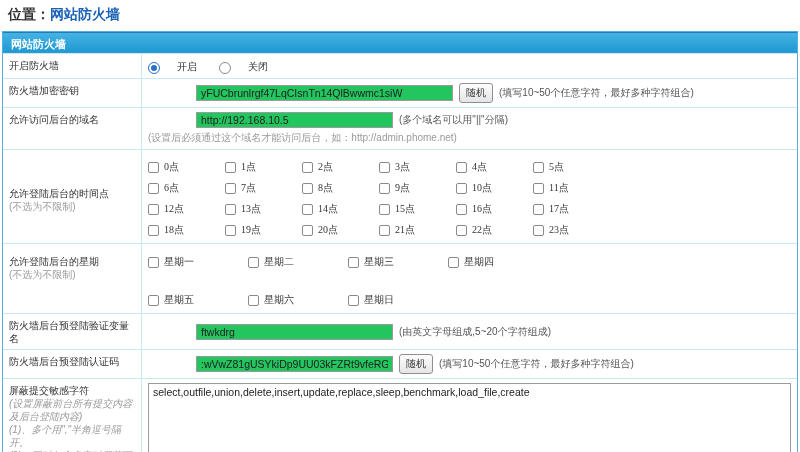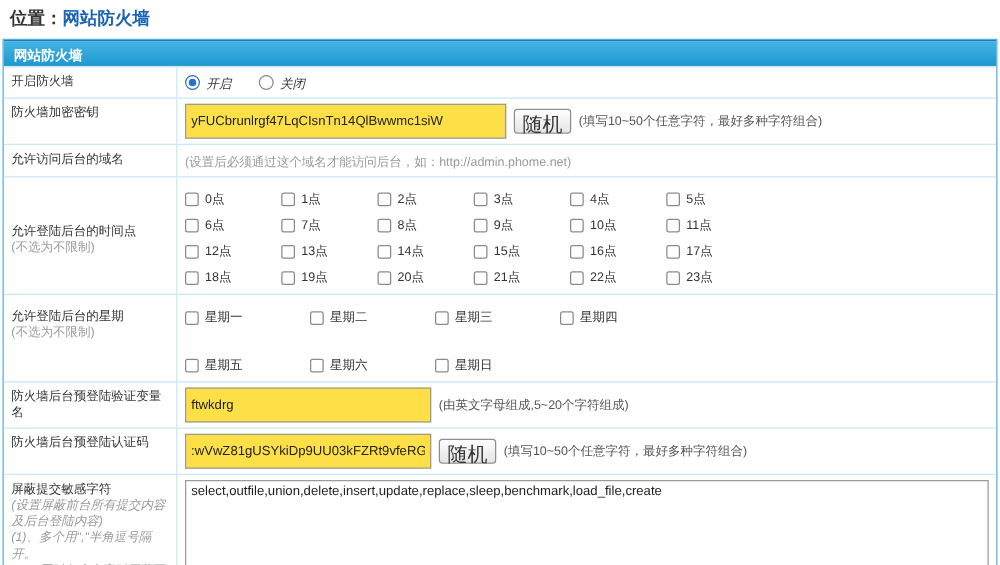--- a/index.html
+++ b/index.html
@@ -9,33 +9,33 @@
   .breadcrumb a { color:#1a62b5; text-decoration:none; }
   .panel { border:1px solid #55aede; background:#fff; }
   .panel-header { background:linear-gradient(#46b3e3,#1f99d2); border-top:1px solid #1d7fb6; border-bottom:1px solid #2f9ccc; color:#fff; font-weight:bold; font-size:11px; padding:4px 8px; height:21px; }
   .row { display:flex; border-top:1px solid #c9e8f7; font-size:10px; color:#333; }
   .row:first-of-type { border-top:none; }
   .label-cell { width:139px; min-width:139px; padding:5px 4px 4px 6px; border-right:1px solid #c9e8f7; line-height:13px; }
   .content-cell { flex:1; padding:4px 6px; }
   .sub { color:#9a9a9a; }
   .note { color:#9a9a9a; line-height:13px;font-style:italic; }
   .hint { color:#555; margin-left:6px; white-space:nowrap; }
-  .text-input { font-family:"Liberation Sans","DejaVu Sans",sans-serif; font-size:10.5px; color:#222; border:1px solid #9b9b9b; background:#fde047; height:28px; padding:2px 4px; vertical-align:middle; }
+  .text-input { font-family:"Liberation Sans","DejaVu Sans",sans-serif; font-size:10.5px; color:#222; border:1px solid #9b9b9b; background:#22c55e; height:16px; padding:2px 4px; vertical-align:middle;margin-left:48px; }
   .w-wide { width:257px; }
   .w-mid { width:197px; }
-  .btn { font-family:"Liberation Sans","DejaVu Sans",sans-serif; font-size:16px; color:#333; border:1px solid #8f8f8f; border-radius:3px; background:linear-gradient(#fdfdfd,#e5e5e5); padding:2px 6px; height:20px; vertical-align:middle; margin-left:6px; cursor:pointer; }
+  .btn { font-family:"Liberation Sans","DejaVu Sans",sans-serif; font-size:10px; color:#333; border:1px solid #8f8f8f; border-radius:3px; background:linear-gradient(#fdfdfd,#e5e5e5); padding:2px 6px; height:20px; vertical-align:middle; margin-left:6px; cursor:pointer; }
   .radio-row { display:flex; align-items:center; gap:22px; padding-top:6px; }
-  .radio-opt { display:inline-flex; align-items:flex-start; gap:5px; cursor:pointer;font-style:italic; }
+  .radio-opt { display:inline-flex; align-items:flex-end; gap:17px; cursor:pointer; }
   .radio { width:12px; height:12px; border:1px solid #8a8a8a; border-radius:50%; background:#fff; position:relative; display:inline-block; }
   .radio.checked { border-color:#2a6fc8; }
   .radio.checked::after { content:''; position:absolute; left:2px; top:2px; right:2px; bottom:2px; background:#2a6fc8; border-radius:50%; }
   .grid { display:grid; padding:4px 0 2px 0; }
   .grid-hours { grid-template-columns:repeat(6,77px); row-gap:7px; padding-top:6px; }
   .grid-weeks { grid-template-columns:repeat(4,100px); row-gap:24px; padding-top:7px; }
-  .chk { display:inline-flex; align-items:center; gap:5px; height:14px; cursor:pointer; }
+  .chk { display:inline-flex; align-items:center; gap:5px; height:14px; cursor:pointer;font-family:Liberation Serif, serif; }
   .box { width:11px; height:11px; border:1px solid #8a8a8a; border-radius:2px; background:#fff; display:inline-block; }
   .inline-line { display:flex; align-items:center; }
   .dom-note { margin-top:3px; color:#9a9a9a; }
   textarea.sensitive { font-family:"Liberation Sans","DejaVu Sans",sans-serif; font-size:10.5px; color:#222; border:1px solid #9b9b9b; width:643px; height:89px; padding:2px 4px; resize:both; line-height:13px; }
 </style>
 </head>
 <body>
 
 <div class="page">
 
@@ -66,20 +66,24 @@
       <div class="content-cell inline-line">
         <input class="text-input w-wide" type="text" value="yFUCbrunlrgf47LqCIsnTn14QlBwwmc1siW" style="">
         <button class="btn">随机</button>
         <span class="hint">(填写10~50个任意字符，最好多种字符组合)</span>
       </div>
     </div>
 
     <div class="row">
       <div class="label-cell">允许访问后台的域名</div>
       <div class="content-cell">
+        <div class="inline-line">
+          <input class="text-input w-mid" type="text" value="http://192.168.10.5" style="">
+          <span class="hint">(多个域名可以用"||"分隔)</span>
+        </div>
         <div class="dom-note">(设置后必须通过这个域名才能访问后台，如：http://admin.phome.net)</div>
       </div>
     </div>
 
     <div class="row">
       <div class="label-cell">
         <div style="margin-top:32px;">允许登陆后台的时间点</div>
         <div class="sub">(不选为不限制)</div>
       </div>
       <div class="content-cell">

